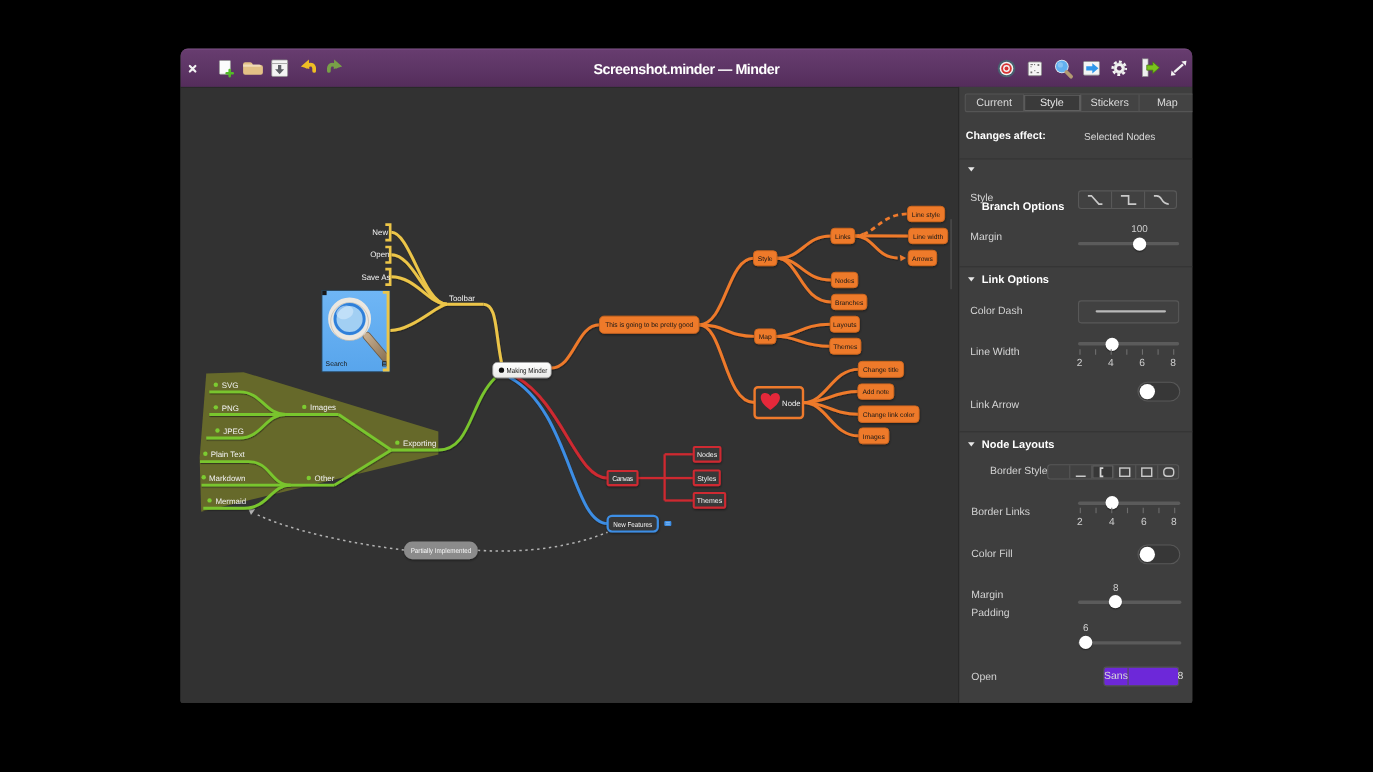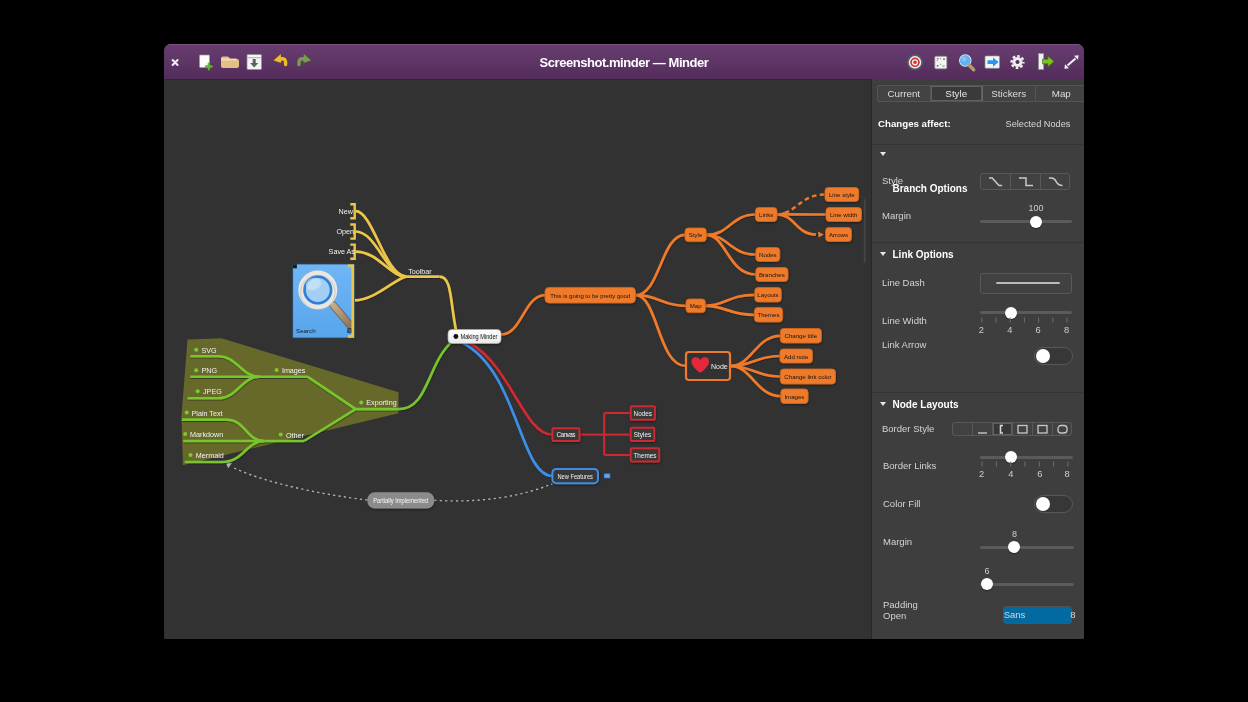--- a/index.html
+++ b/index.html
@@ -312,21 +312,21 @@
     </div>
     <div class="sidebar" id="sidebar">
 
       <div class="abs" style="left:5px;top:5.5px;width:211px;height:17.5px;background:#434343;border:1px solid #555;box-sizing:border-box;border-radius:2px;display:flex;">
         <div style="flex:1;color:#dcdcdc;font-size:9.8px;text-align:center;line-height:15.5px;border-right:1px solid #555;">Current</div>
         <div style="flex:1;color:#e6e6e6;font-size:9.8px;text-align:center;line-height:15.5px;border-right:1px solid #666;background:#3a3a3a;box-shadow:inset 0 0 0 1px #606060;">Style</div>
         <div style="flex:1;color:#dcdcdc;font-size:9.8px;text-align:center;line-height:15.5px;border-right:1px solid #555;">Stickers</div>
         <div style="flex:1;color:#dcdcdc;font-size:9.8px;text-align:center;line-height:15.5px;">Map</div>
       </div>
       <div class="abs" style="left:6px;top:38.5px;color:#fff;font-size:9.7px;font-weight:bold;">Changes affect:</div>
-      <div class="abs" style="left:113.5px;top:39.5px;color:#d8d8d8;font-size:9.2px;margin-left:20px;">Selected Nodes</div>
+      <div class="abs" style="left:113.5px;top:39.5px;color:#d8d8d8;font-size:9.2px;">Selected Nodes</div>
 
       <div class="sb-sep" style="top:65px;"></div>
       <div class="tri" style="left:8px;top:73px;"></div>
       <div class="sb-head" style="left:20.5px;top:70.5px;margin-top:33px;">Branch Options</div>
       <div class="sb-label" style="left:10px;top:95.5px;">Style</div>
       <div class="abs" style="left:107.6px;top:93.8px;width:90.9px;height:17.2px;background:#414141;border:1px solid #585858;box-sizing:border-box;border-radius:3px;display:flex;">
         <svg width="29.5" height="15.2" style="border-right:1px solid #585858">
             <path d="M 8 4 h 3.2 L 18 11.5 h 3.2" stroke="#c9c9c9" stroke-width="1.5" fill="none"></path>
           </svg>
         <svg width="29.5" height="15.2" style="border-right:1px solid #585858">
@@ -337,44 +337,44 @@
           </svg>
       </div>
       <div class="sb-val" style="left:153px;top:124px;width:22px;text-align:center;">100</div>
       <div class="sb-label" style="left:10px;top:131px;">Margin</div>
       <div class="slider-track" style="left:107.6px;top:141.4px;width:92.3px;"></div>
       <div class="slider-knob" style="left:158px;top:137px;"></div>
 
       <div class="sb-sep" style="top:163.3px;"></div>
       <div class="tri" style="left:8px;top:172.5px;"></div>
       <div class="sb-head" style="left:20.5px;top:170px;">Link Options</div>
-      <div class="sb-label" style="left:10px;top:198px;">Line Dash</div>
+      <div class="sb-label" style="left:10px;top:198px;">Color Dash</div>
       <div class="btn" style="left:107.6px;top:193.5px;width:92.3px;height:21px;"></div>
       <div class="abs" style="left:124.3px;top:202.8px;width:63.7px;height:2.4px;background:#b9b9b9;border-radius:1px;"></div>
       <div class="sb-label" style="left:10px;top:236px;">Line Width</div>
       <div class="slider-track" style="left:107.6px;top:231.9px;width:92.3px;"></div>
       <div class="slider-knob" style="left:132.9px;top:227.5px;"></div>
       <svg class="abs" style="left:107.6px;top:237.5px" width="93" height="6">
         <g stroke="#6e6e6e" stroke-width="1">
             <path d="M 1.8 0.5 v 5 M 16 0.5 v 5 M 30.2 0.5 v 5 M 44.4 0.5 v 5 M 58.6 0.5 v 5 M 72.8 0.5 v 5 M 87 0.5 v 5"></path>
           </g>
       </svg>
       <div class="ticklbl" style="left:104.4px;top:245.5px;">2</div>
       <div class="ticklbl" style="left:132.8px;top:245.5px;">4</div>
       <div class="ticklbl" style="left:161.2px;top:245.5px;">6</div>
       <div class="ticklbl" style="left:189.5px;top:245.5px;">8</div>
-      <div class="sb-label" style="left:10px;top:260px;">Link Arrow</div>
+      <div class="sb-label" style="left:10px;top:284px;">Link Arrow</div>
       <div class="toggle" style="left:161.6px;top:268.3px;">
           <div class="knob"></div>
         </div>
 
       <div class="sb-sep" style="top:313.3px;"></div>
       <div class="tri" style="left:8px;top:322.5px;"></div>
       <div class="sb-head" style="left:20.5px;top:320px;">Node Layouts</div>
-      <div class="sb-label" style="left:10px;top:344px;">Border Style</div>
+      <div class="sb-label" style="left:28px;top:344px;">Border Style</div>
       <div class="abs" style="left:79.9px;top:342.9px;width:120.6px;height:14.6px;background:#414141;border:1px solid #585858;box-sizing:border-box;border-radius:3px;display:flex;">
         <svg width="19.1" height="12.6" style="border-right:1px solid #585858"></svg>
         <svg width="19.1" height="12.6" style="border-right:1px solid #585858">
             <path d="M 5 10 H 14" stroke="#c9c9c9" stroke-width="1.4" fill="none"></path>
           </svg>
         <svg width="19.1" height="12.6" style="border-right:1px solid #585858;background:#373737;box-shadow:inset 0 0 0 1px #606060;">
             <path d="M 10 2.5 H 7.5 V 10 H 10" stroke="#d6d6d6" stroke-width="1.6" fill="none"></path>
           </svg>
         <svg width="19.1" height="12.6" style="border-right:1px solid #585858">
             <rect x="5" y="2.5" width="9" height="7.5" stroke="#c9c9c9" stroke-width="1.3" fill="none"></rect>
@@ -400,23 +400,23 @@
       <div class="ticklbl" style="left:190.1px;top:390px;">8</div>
       <div class="sb-label" style="left:11px;top:418.5px;">Color Fill</div>
       <div class="toggle" style="left:162.4px;top:416.4px;">
           <div class="knob"></div>
         </div>
       <div class="sb-val" style="left:136.4px;top:450px;width:12px;text-align:center;">8</div>
       <div class="sb-label" style="left:11px;top:456.5px;">Margin</div>
       <div class="slider-track" style="left:107.9px;top:466.8px;width:94.5px;"></div>
       <div class="slider-knob" style="left:136.4px;top:462.3px;"></div>
       <div class="sb-val" style="left:109.1px;top:487px;width:12px;text-align:center;">6</div>
-      <div class="sb-label" style="left:11px;top:473px;margin-top:47px;">Padding</div>
+      <div class="sb-label" style="left:11px;top:473px;">Padding</div>
       <div class="slider-track" style="left:107.9px;top:503.9px;width:94.5px;"></div>
       <div class="slider-knob" style="left:109.1px;top:499.4px;"></div>
       <div class="sb-label" style="left:11px;top:530.5px;">Open</div>
-      <div class="abs" style="left:130.7px;top:527.2px;width:69.8px;height:18.2px;background:#0369a1;border:1px solid #525252;box-sizing:border-box;border-radius:3px;display:flex;gap:44px;">
+      <div class="abs" style="left:130.7px;top:527.2px;width:69.8px;height:18.2px;background:#6d28d9;border:1px solid #525252;box-sizing:border-box;border-radius:3px;display:flex;gap:44px;">
         <div style="width:38px;color:#d8d8d8;font-size:9.5px;text-align:center;line-height:16.2px;border-right:1px solid #525252;">Sans</div>
         <div style="flex:1;color:#d8d8d8;font-size:9.5px;text-align:center;line-height:16.2px;">8</div>
       </div>
     </div>
   </div>
 </div>
 
 </body></html>

